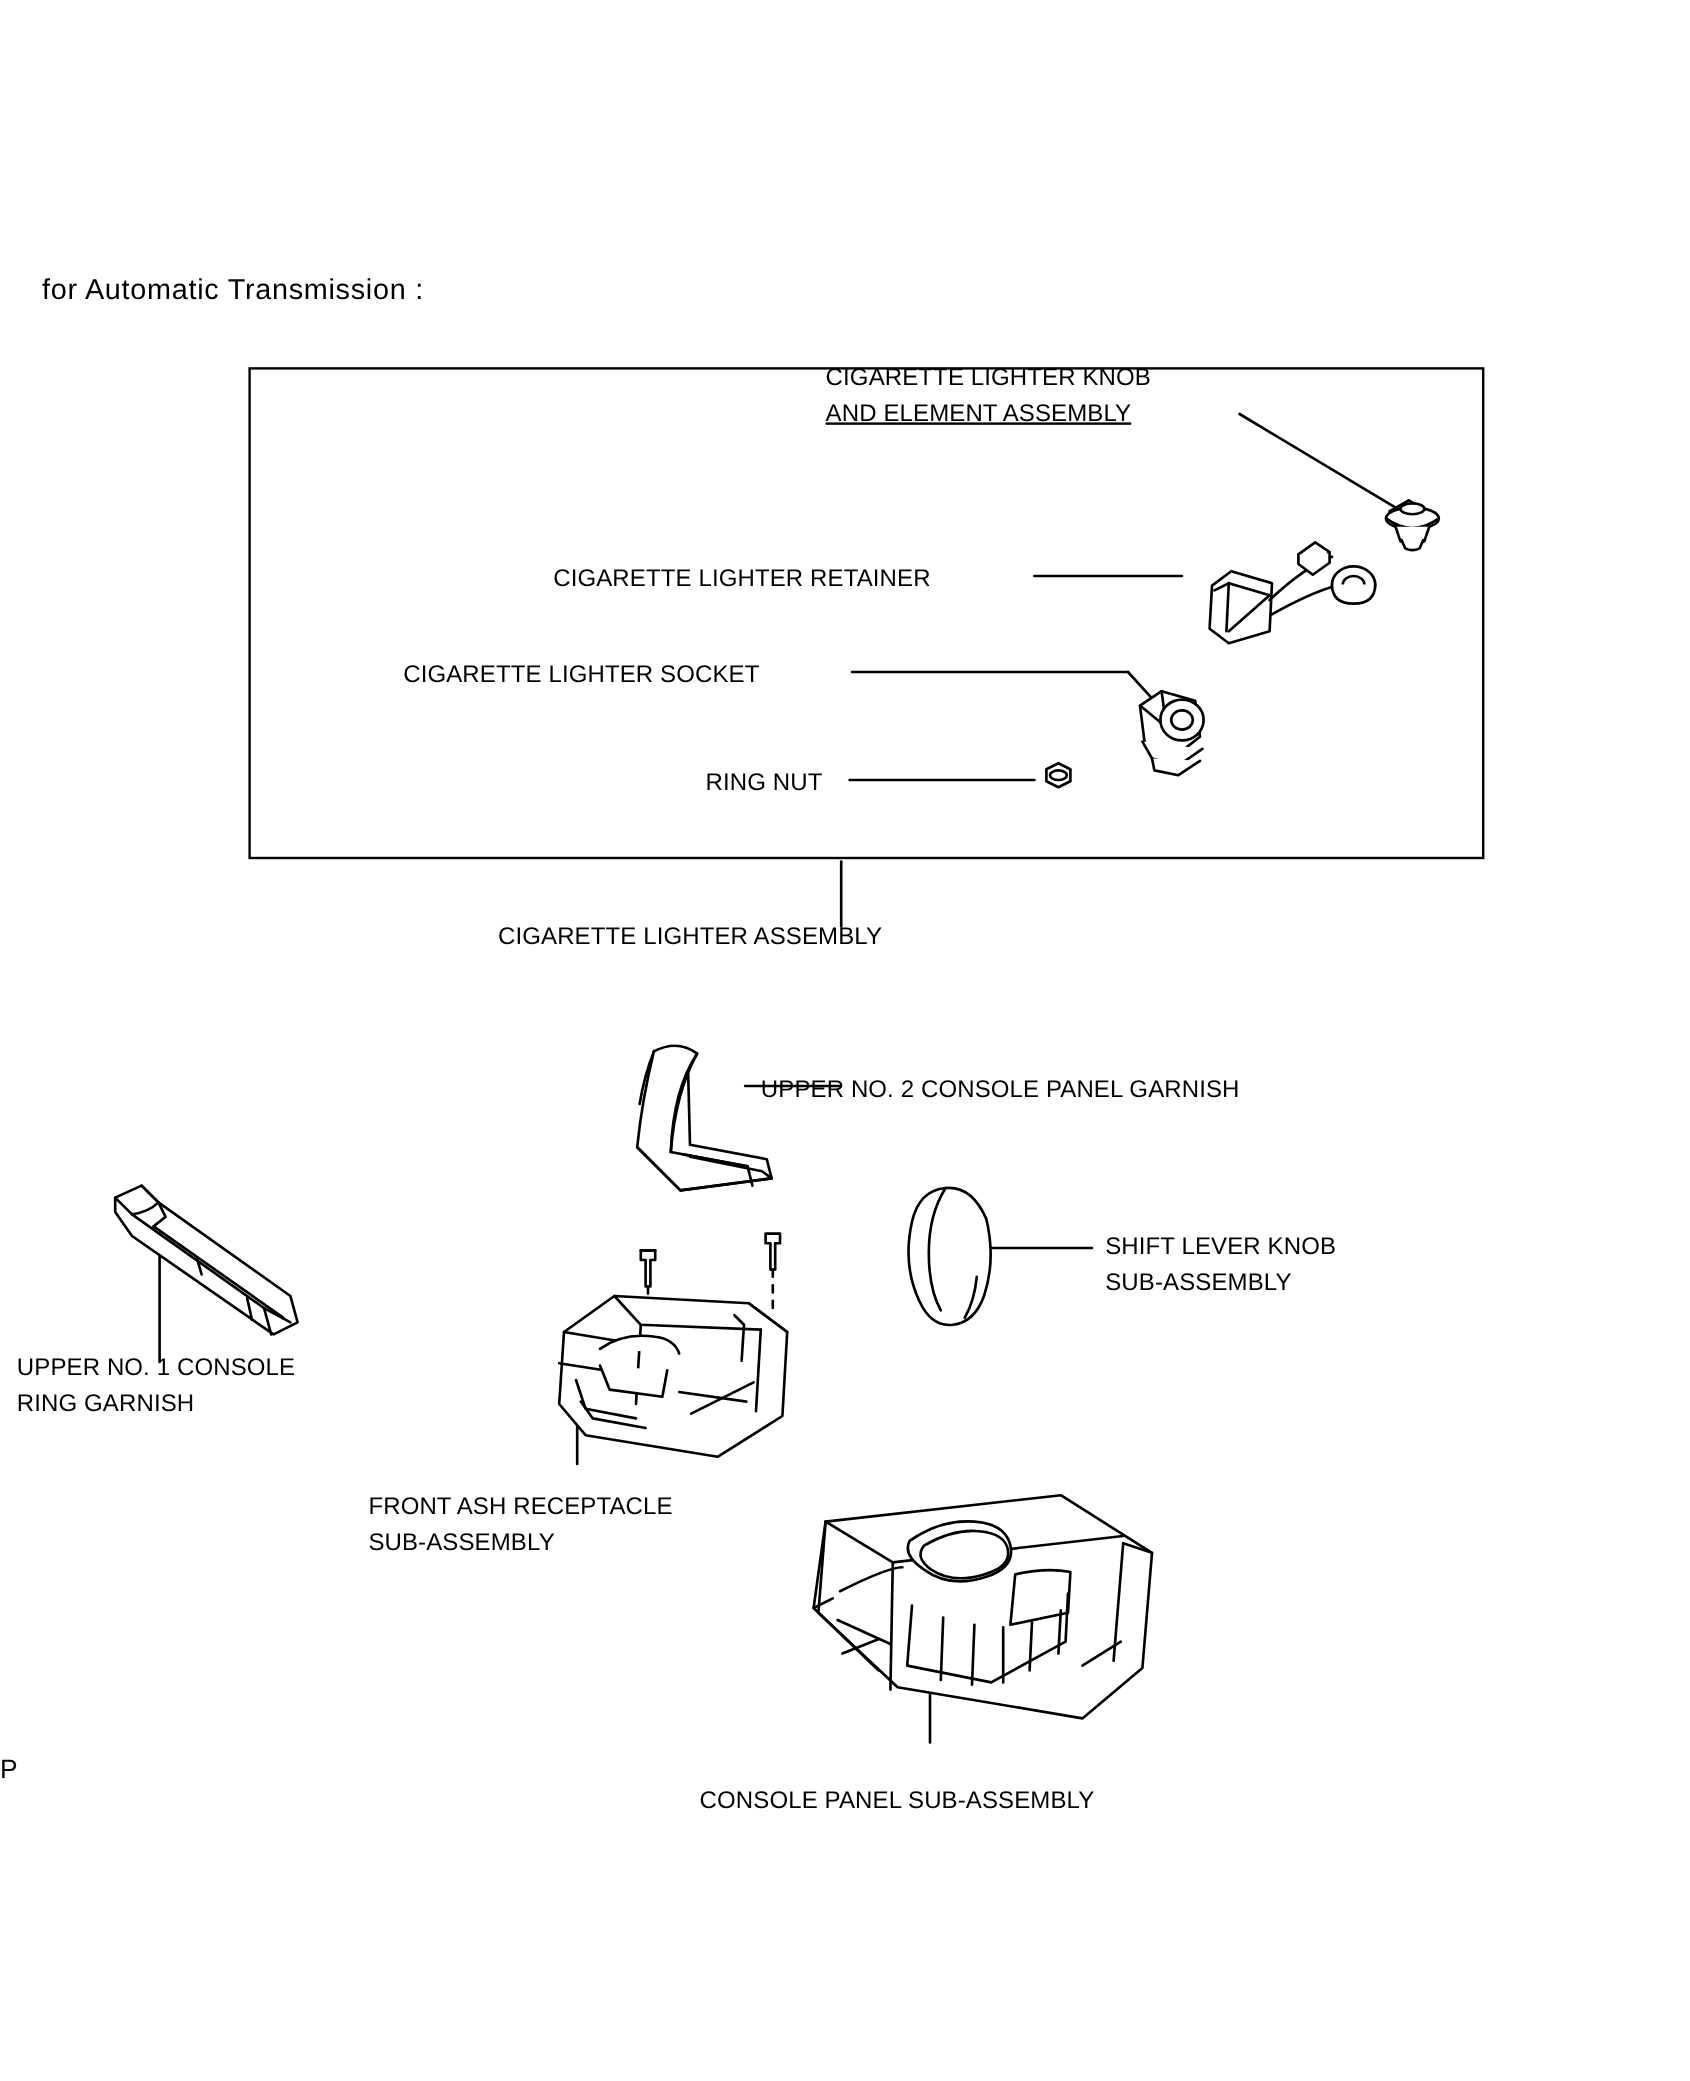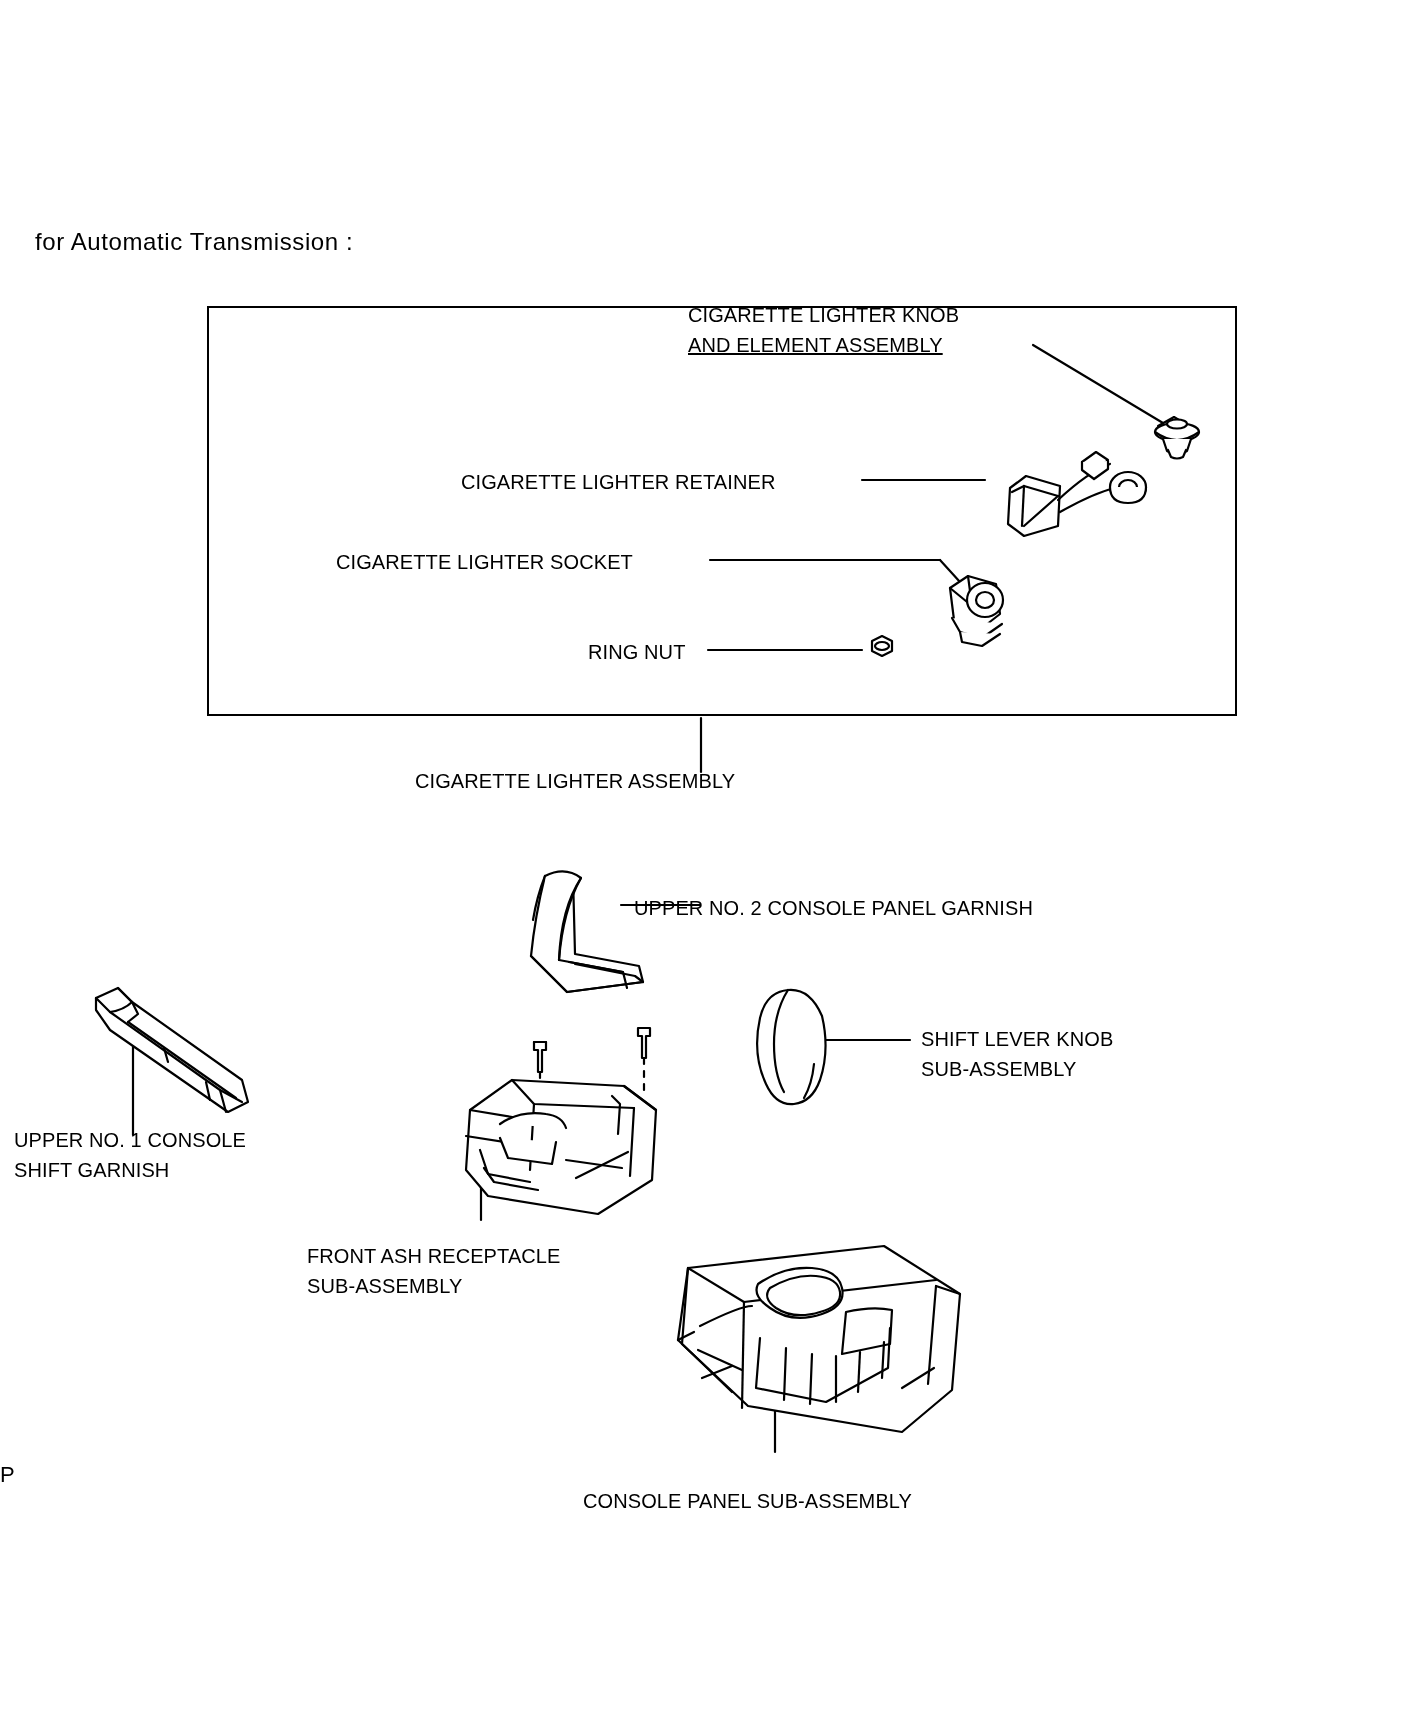--- a/index.html
+++ b/index.html
@@ -199,21 +199,21 @@
 
   <div class="lbl" style="left:461px; top:467px;">CIGARETTE LIGHTER RETAINER</div>
 
   <div class="lbl" style="left:572px; top:637px;margin-left:16px;">RING NUT</div>
 
   <div class="lbl" style="left:415px; top:766px;">CIGARETTE LIGHTER ASSEMBLY</div>
 
   <div class="lbl" style="left:634px; top:893px;">UPPER NO. 2 CONSOLE PANEL GARNISH</div>
 
   <div class="lbl" style="left:14px; top:1125px;">UPPER NO. 1 CONSOLE</div>
-  <div class="lbl" style="left:14px; top:1155px;">SHIFT GARNISH</div>
+  <div class="lbl" style="left:14px; top:1155px;">RING GARNISH</div>
 
   <div class="lbl" style="left:307px; top:1241px;">FRONT ASH RECEPTACLE</div>
   <div class="lbl" style="left:307px; top:1271px;">SUB-ASSEMBLY</div>
 
   <div class="lbl" style="left:921px; top:1024px;">SHIFT LEVER KNOB</div>
   <div class="lbl" style="left:921px; top:1054px;">SUB-ASSEMBLY</div>
 
   <div class="lbl" style="left:583px; top:1448px;margin-top:38px;">CONSOLE PANEL SUB-ASSEMBLY</div>
 
   <div id="corner-mark">P</div>

